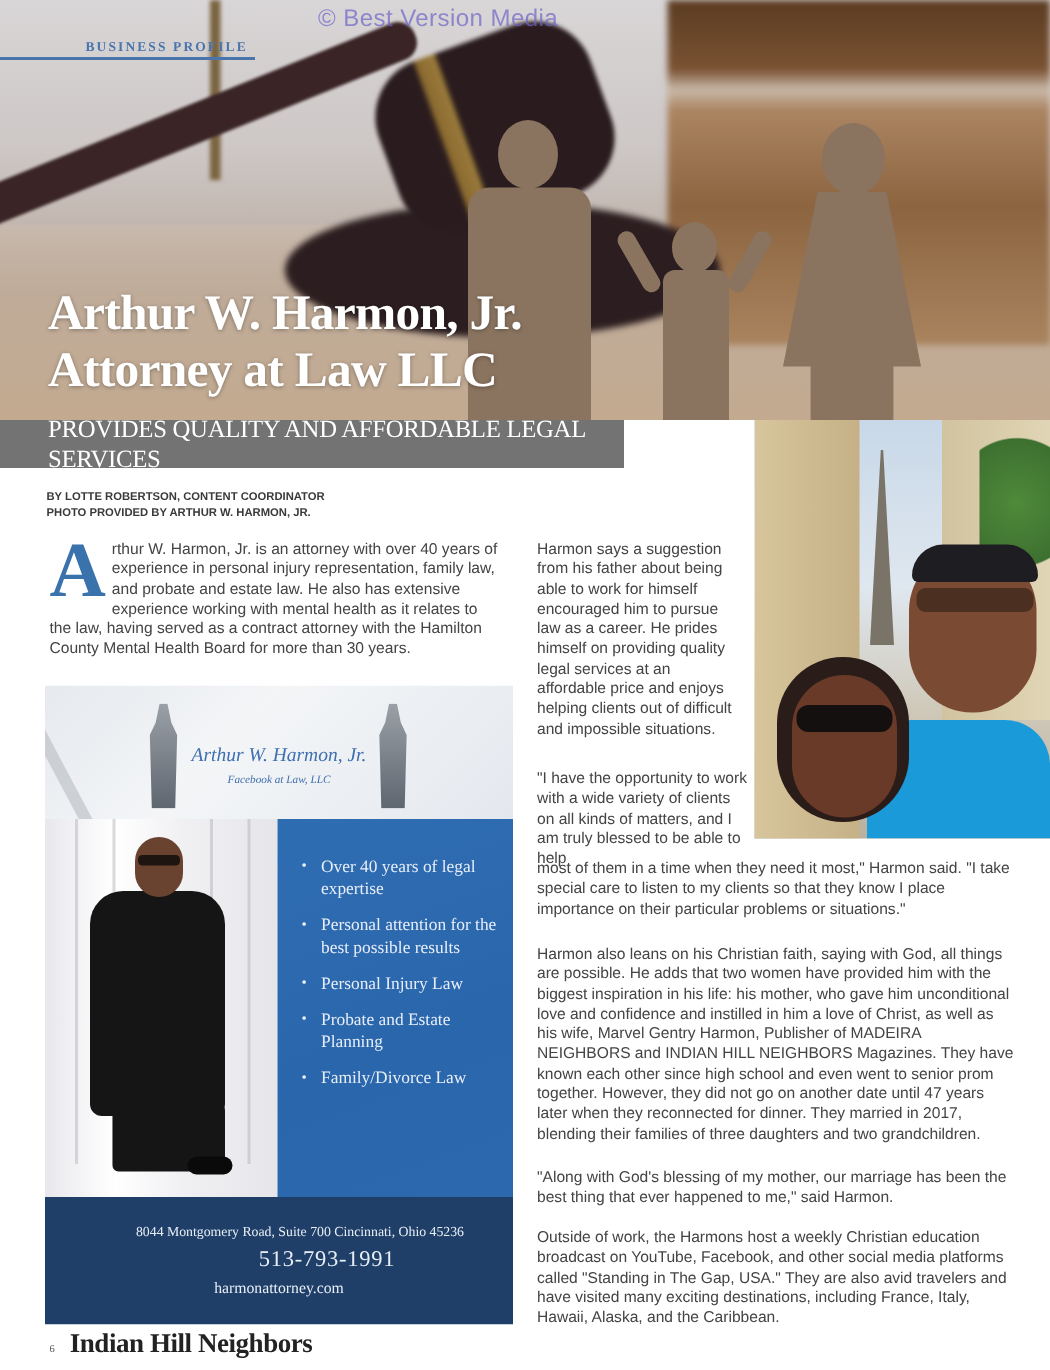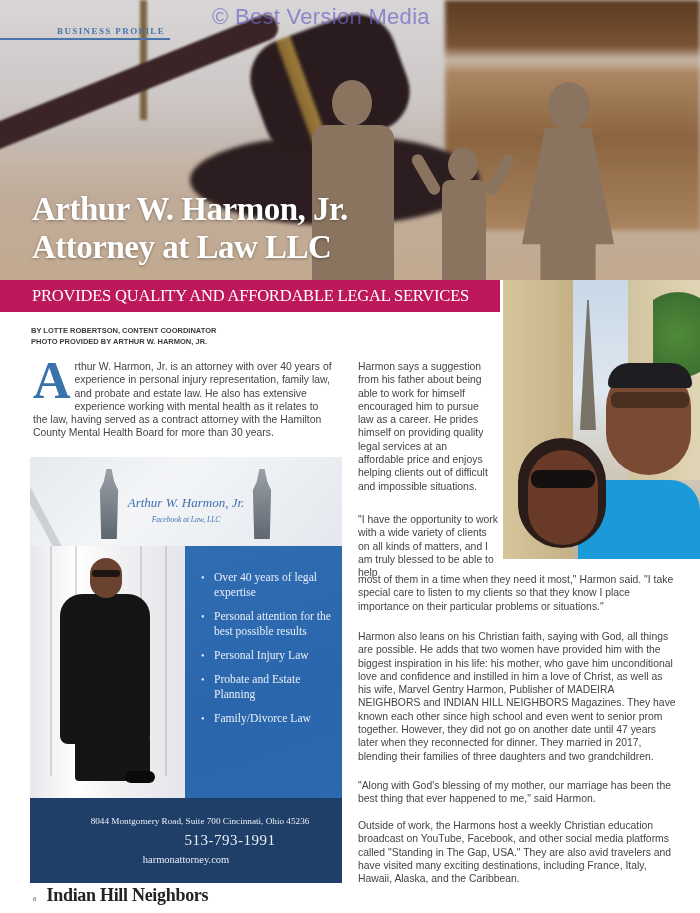--- a/index.html
+++ b/index.html
@@ -35,37 +35,37 @@
     .fig-man-head { left: 332px; top: 80px; width: 40px; height: 46px; border-radius: 50%; }
     .fig-man-body { left: 312px; top: 125px; width: 82px; height: 160px; border-radius: 14px 14px 0 0; }
     .fig-child-head { left: 448px; top: 148px; width: 30px; height: 34px; border-radius: 50%; }
     .fig-child-body { left: 442px; top: 180px; width: 44px; height: 100px; border-radius: 8px 8px 0 0; }
     .fig-child-arm-l { left: 420px; top: 152px; width: 12px; height: 45px; transform: rotate(-30deg); border-radius: 6px; }
     .fig-child-arm-r { left: 494px; top: 152px; width: 12px; height: 45px; transform: rotate(30deg); border-radius: 6px; }
     .fig-woman-head { left: 548px; top: 82px; width: 42px; height: 48px; border-radius: 50%; }
     .fig-woman-body { left: 522px; top: 128px; width: 92px; height: 155px; clip-path: polygon(25% 0, 75% 0, 100% 75%, 80% 75%, 80% 100%, 20% 100%, 20% 75%, 0 75%); }
 
     .watermark {
-      position: absolute; left: 212px; top: 4px; font-size: 22px; color: rgba(110,100,200,0.7);
+      position: absolute; left: 212px; top: 4px; font-size: 16px; color: rgba(110,100,200,0.7);
       font-family: "Liberation Sans", sans-serif; letter-spacing: 0.3px;
     }
     .section-label {
       position: absolute; left: 57px; top: 26px; font-family: "Liberation Serif", serif;
       font-size: 9px; letter-spacing: 1.4px; color: #4a74ac; font-weight: bold;
     }
     .section-rule { position: absolute; left: 0; top: 38px; width: 170px; height: 2px; background: #4a74ac; }
     .hero-title {
       position: absolute; left: 32px; top: 190px; font-family: "Liberation Serif", serif;
       font-size: 33px; line-height: 38px; color: #ffffff; font-weight: bold; letter-spacing: -0.5px;
       text-shadow: 0 1px 3px rgba(0,0,0,0.35);
     }
 
     
     .banner {
-      position: absolute; left: 0; top: 280px; width: 500px; height: 32px; background: #be185d;
+      position: absolute; left: 0; top: 280px; width: 416px; height: 32px; background: #737373;
       display: flex; align-items: center; padding-left: 32px;
     }
     .banner span { font-family: "Liberation Serif", serif; color: #ffffff; font-size: 16.5px; letter-spacing: -0.2px; }
 
     .byline { position: absolute; left: 31px; top: 325px; font-size: 7.5px; line-height: 11px; color: #3a3a3a; font-weight: bold; }
 
     
     .para { position: absolute; font-size: 10.4px; line-height: 13.3px; color: #444; }
     .intro { left: 33px; top: 360px; width: 300px; }
     .dropcap {
@@ -130,21 +130,21 @@
       position: relative; padding-left: 13px; font-family: "Liberation Serif", serif; color: #e8eef8;
       font-size: 11.6px; line-height: 15px; margin-bottom: 9px;
     }
     .ad-list li::before { content: "•"; position: absolute; left: 0; top: 0; font-size: 10px; color: #e8eef8; }
 
     .ad-footer {
       position: absolute; left: 0; top: 341px; width: 312px; height: 85px; background: #1f3f68;
       text-align: center; font-family: "Liberation Serif", serif; color: #e8eef6;
     }
     .ad-address { position: absolute; left: 0; top: 18px; width: 340px; font-size: 9.2px; }
-    .ad-phone { position: absolute; left: 16px; top: 34px; width: 368px; font-size: 15px; letter-spacing: 0.5px; text-align: center; }
+    .ad-phone { position: absolute; left: 4px; top: 34px; width: 368px; font-size: 15px; letter-spacing: 0.5px; text-align: center; }
     .ad-web { position: absolute; left: 0; top: 56px; width: 312px; font-size: 10.5px; font-weight: normal; }
 
     .folio { position: absolute; left: 33px; top: 885px; font-family: "Liberation Serif", serif; }
     .folio .pg { font-size: 7px; color: #555; margin-right: 6px; }
     .folio .pub { font-size: 18px; color: #222; font-weight: bold; letter-spacing: -0.3px; }
   </style>
 </head>
 <body>
 
 <div class="hero">

